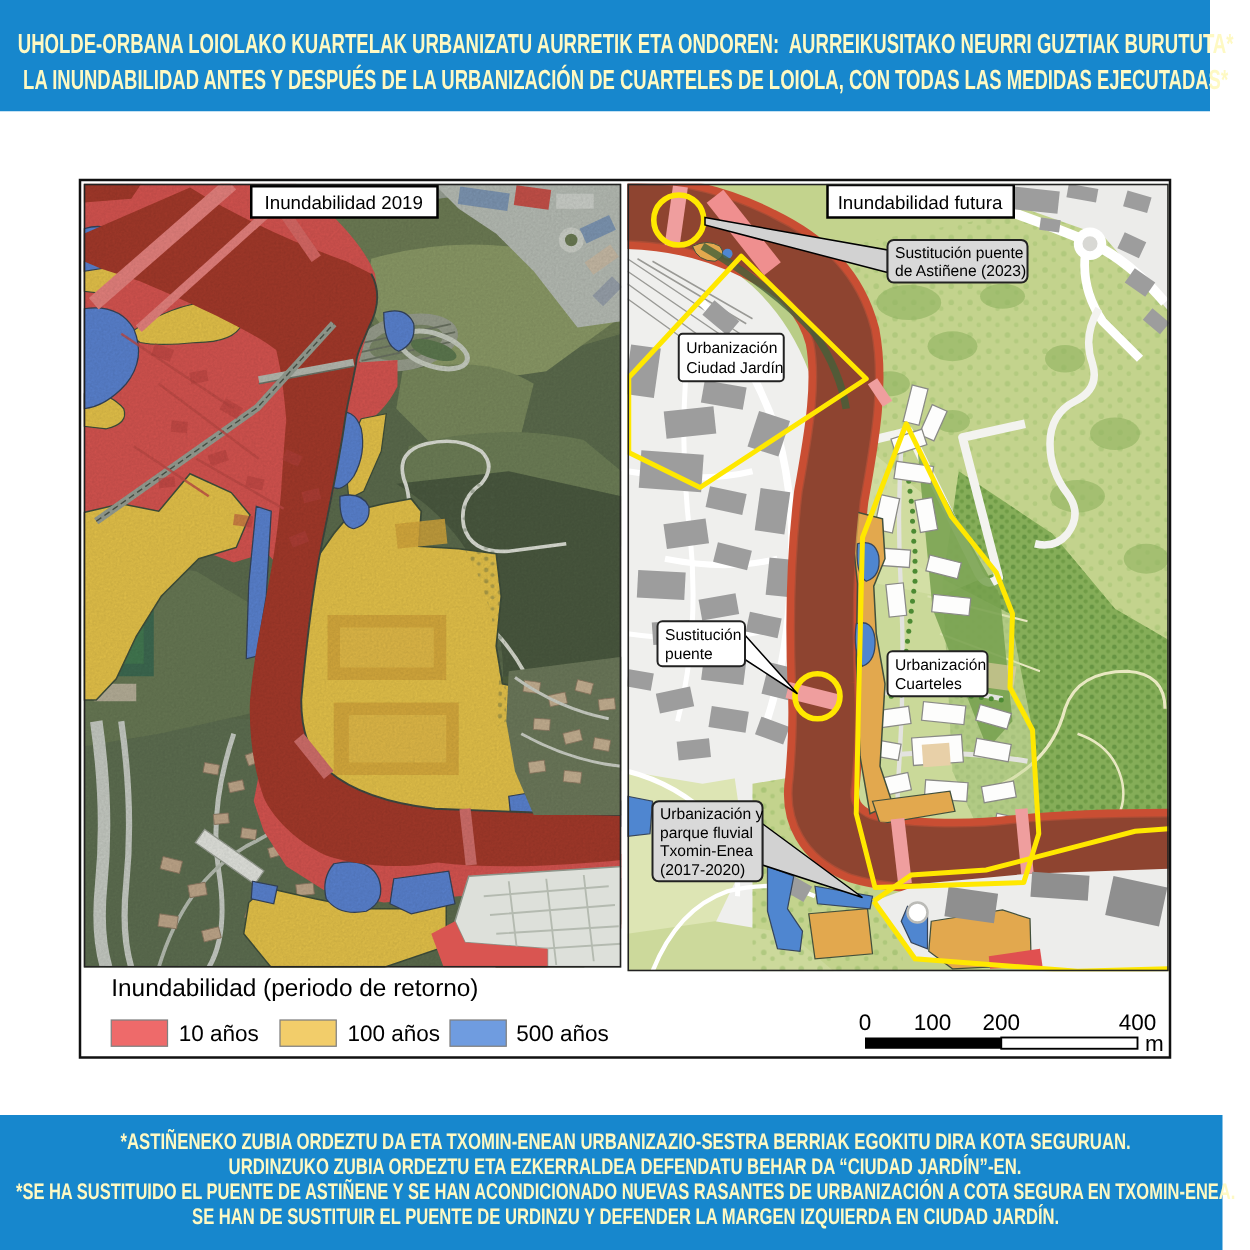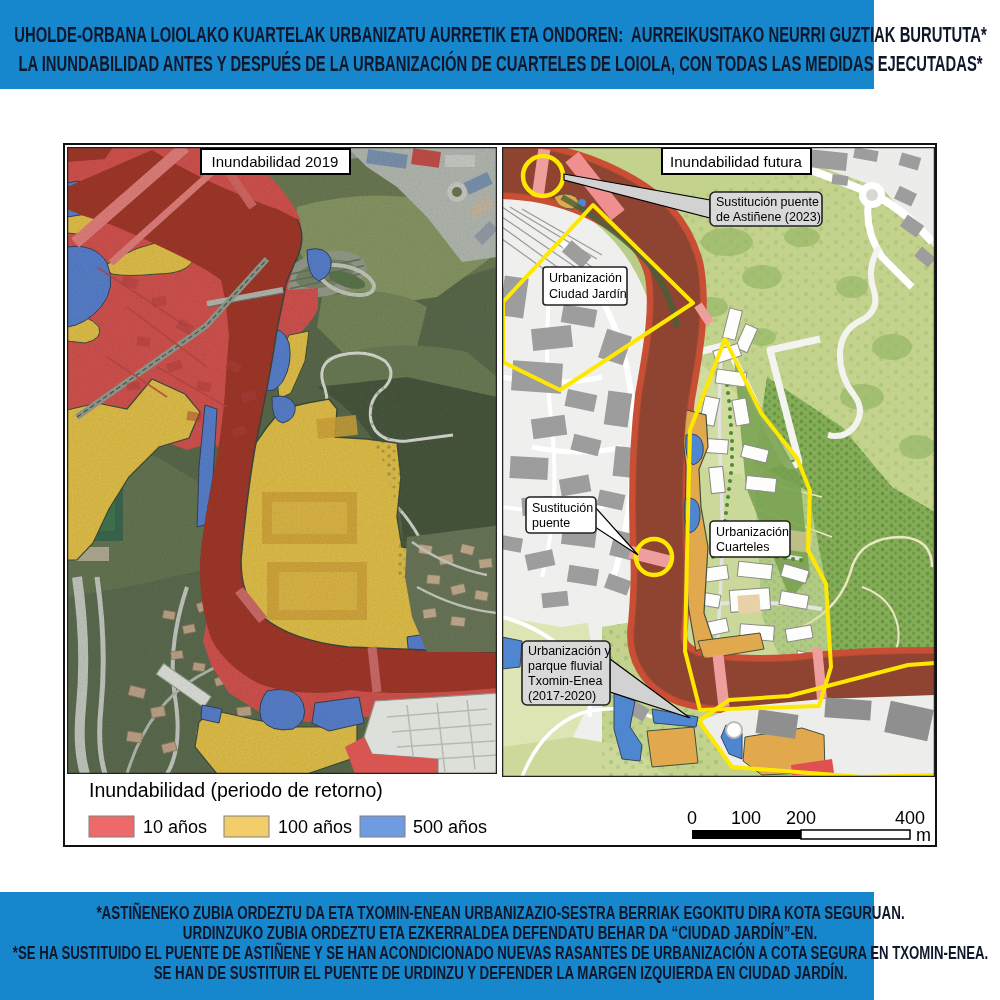--- a/index.html
+++ b/index.html
@@ -1,24 +1,24 @@
 <!DOCTYPE html>
 <html><head>
 <meta charset="utf-8">
 <style>
   html,body{margin:0;padding:0;}
   body{width:1000px;height:1000px;position:relative;background:#ffffff;
        font-family:"Liberation Sans", sans-serif;overflow:hidden;}
-  .band{position:absolute;left:0;width:874px;background:#1787cd;color:#0f172a;}
+  .band{position:absolute;left:0;width:968px;background:#1787cd;color:#fef9c3;}
   .cond{position:absolute;white-space:nowrap;font-weight:bold;
         text-align:center;transform-origin:center;}
   #hdr{top:0;height:89px;}
   #hdr .l1{top:22px;font-size:22px;}
   #hdr .l2{top:51px;font-size:22px;}
-  #ftr{top:892px;height:108px;}
+  #ftr{top:892px;height:108px;padding-left:10px;}
   .fl{font-size:18px;}
   #outerbox{position:absolute;left:63px;top:143px;width:870px;height:700px;
             border:2px solid #111;background:#fff;}
   #leftmap{position:absolute;left:67px;top:147px;}
   #rightmap{position:absolute;left:502px;top:147px;}
   #legend{position:absolute;left:0;top:0;}
 </style>
 </head>
 <body>
 

